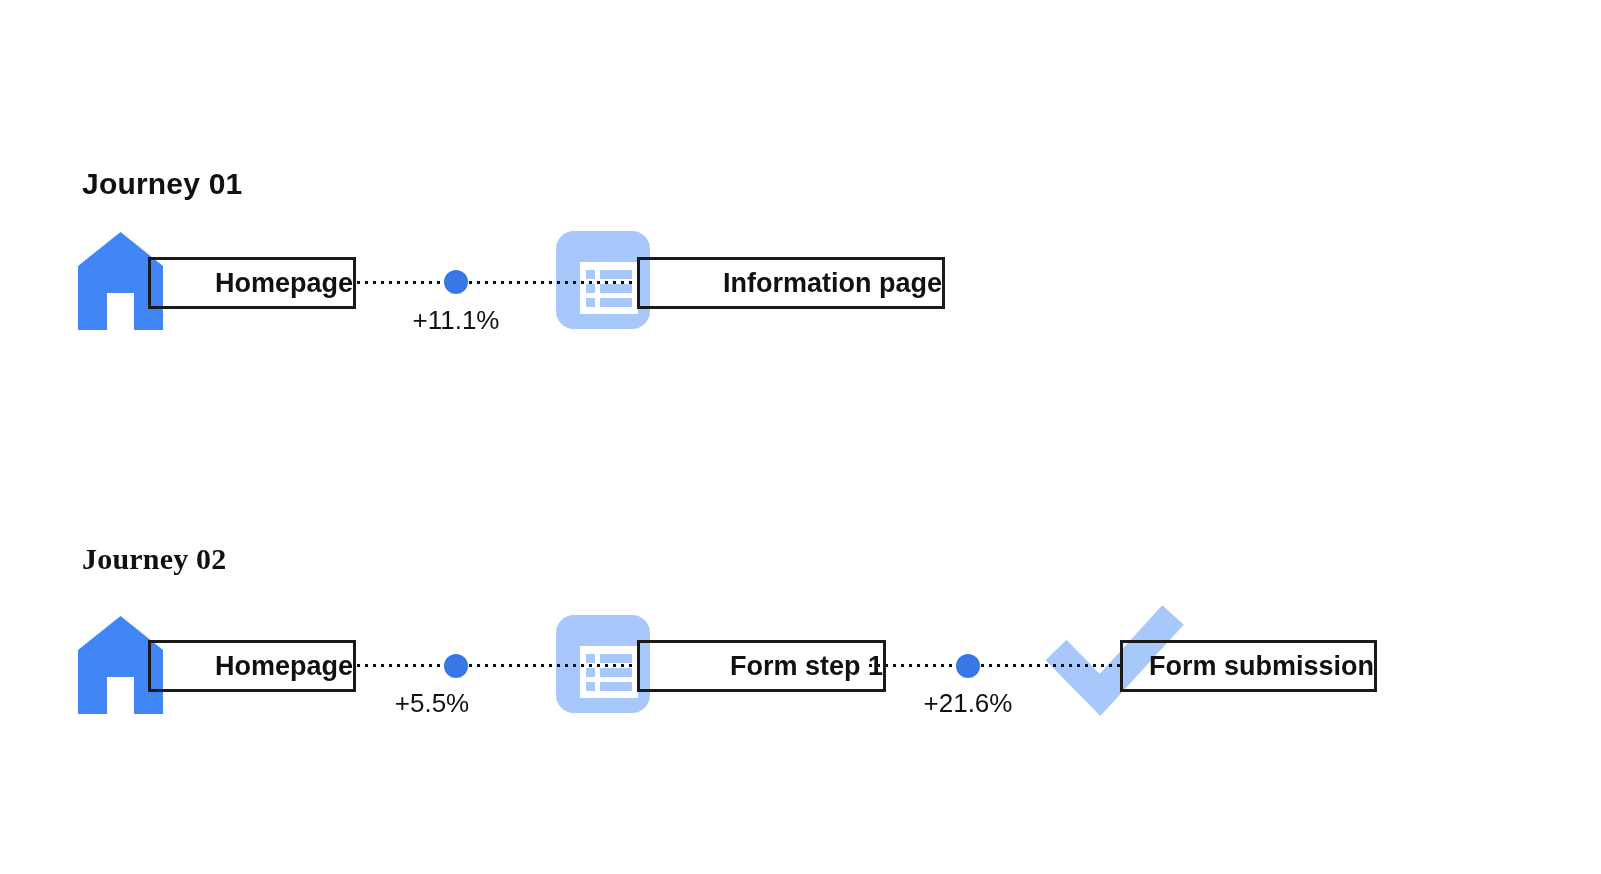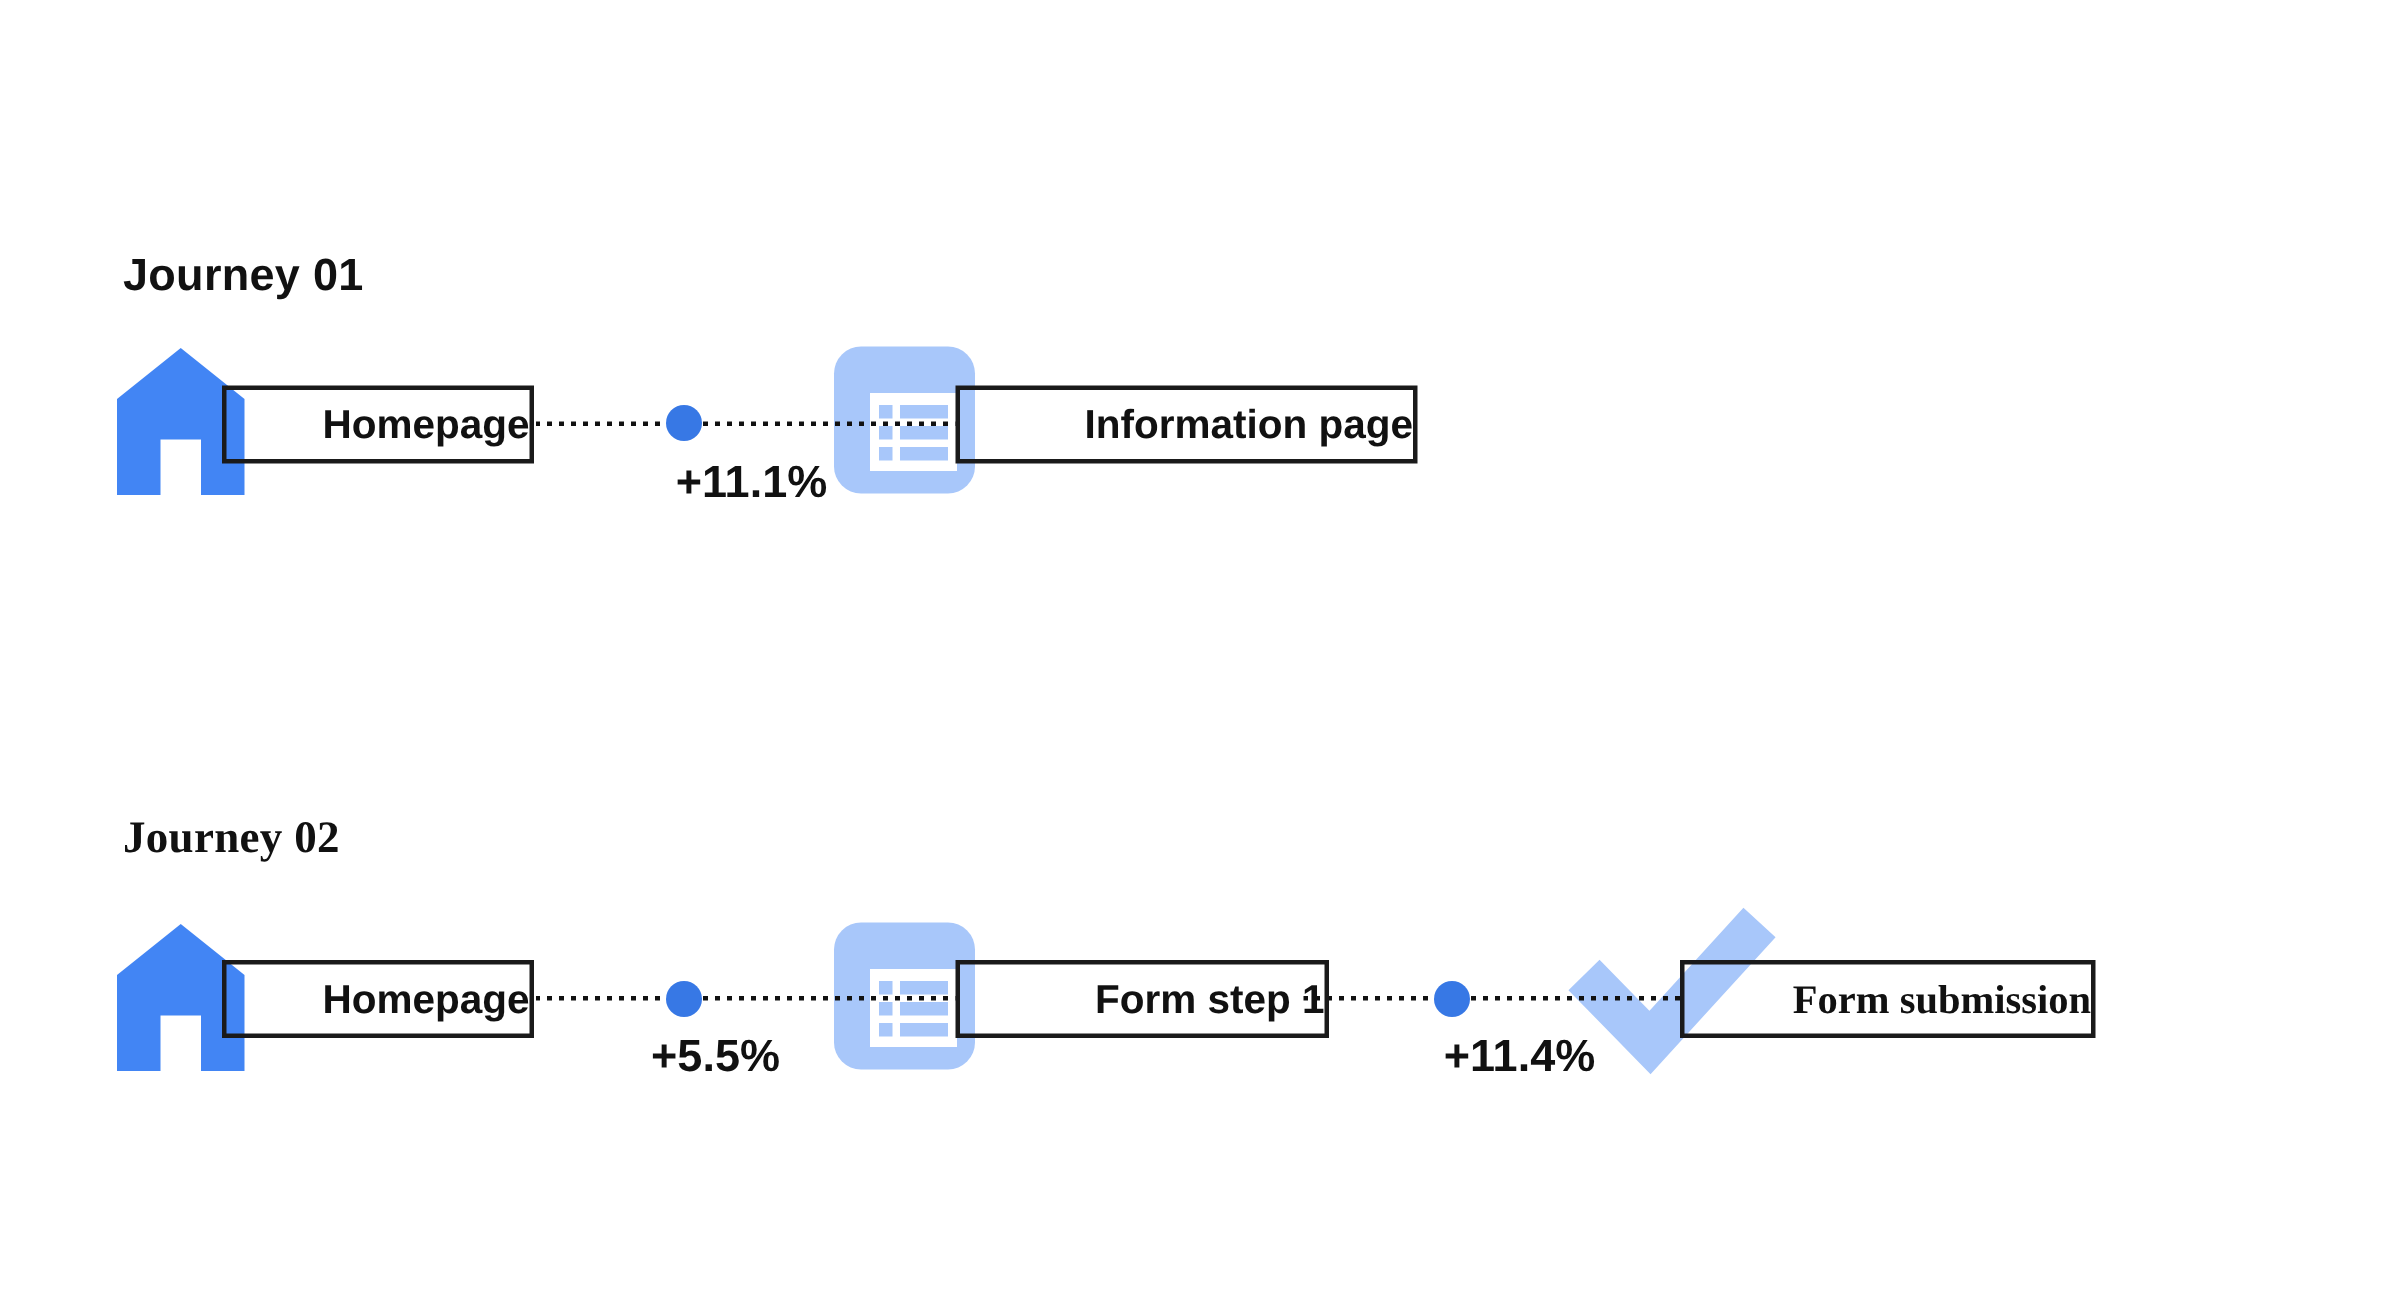--- a/index.html
+++ b/index.html
@@ -27,21 +27,21 @@
   .dotline{
     position:absolute;z-index:2;height:3px;
     background:repeating-linear-gradient(to right,var(--ink,#111) 0 3px,transparent 3px 8px);
   }
   .rate-dot{
     position:absolute;z-index:3;width:24px;height:24px;border-radius:50%;
     background:var(--dot-blue,#3778E5);
   }
   .rate-label{
     position:absolute;z-index:4;transform:translateX(-50%);
-    font-size:30px;font-weight:700;color:var(--ink,#111);white-space:nowrap;margin-left:45px;
+    font-size:26px;font-weight:400;color:var(--ink,#111);white-space:nowrap;
   }
 
   .label-box{
     position:absolute;z-index:4;box-sizing:border-box;height:52px;
     border:3px solid var(--border-ink,#1A1A1A);background:transparent;
     display:flex;align-items:center;padding-left:30px;
     font-size:27px;font-weight:700;color:var(--ink,#111);white-space:nowrap;justify-content:flex-end;
   }
 
   svg{display:block;overflow:visible;}
@@ -119,25 +119,25 @@
             <span class="bar"></span>
           </span>
       </span>
     </span>
     <div class="label-box" style="left:637px;top:640px;width:249px;">
       <span>Form step 1</span>
     </div>
 
     <div class="dotline" style="left:869px;top:664px;width:251px;"></div>
     <div class="rate-dot" style="left:956px;top:654px;"></div>
-    <div class="rate-label" style="left:968px;top:688px;">+11.4%</div>
+    <div class="rate-label" style="left:968px;top:688px;">+21.6%</div>
 
     <span class="check-icon" style="left:1042px;top:606px;">
       <svg width="145" height="112" viewBox="0 0 145 112">
         <polyline points="14,44 58,89 131,9" style="fill:none;stroke:var(--light-blue,#A8C7FA);stroke-width:29;stroke-linecap:butt;stroke-linejoin:miter;"></polyline>
       </svg>
     </span>
-    <div class="label-box" style="left:1120px;top:640px;width:277px;font-family:Liberation Serif, serif;">
+    <div class="label-box" style="left:1120px;top:640px;width:257px;">
       <span>Form submission</span>
     </div>
   </section>
 
 </div>
 
 </body></html>

